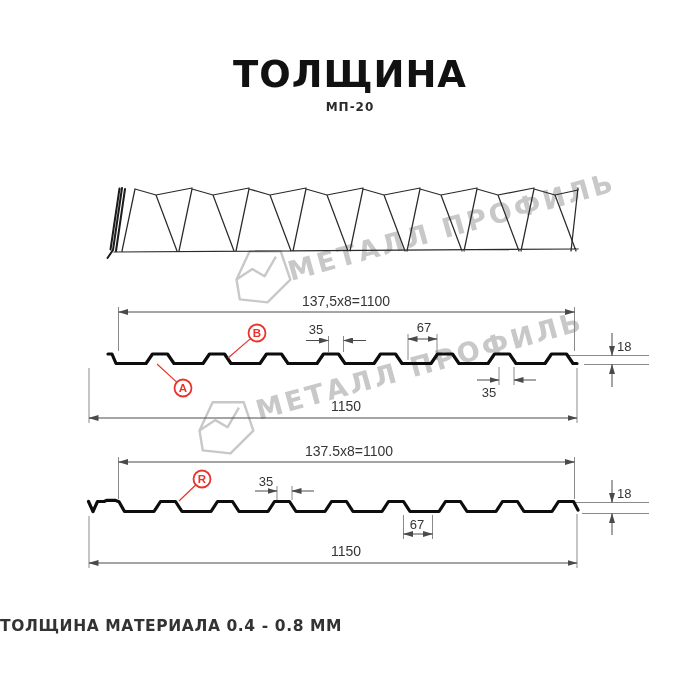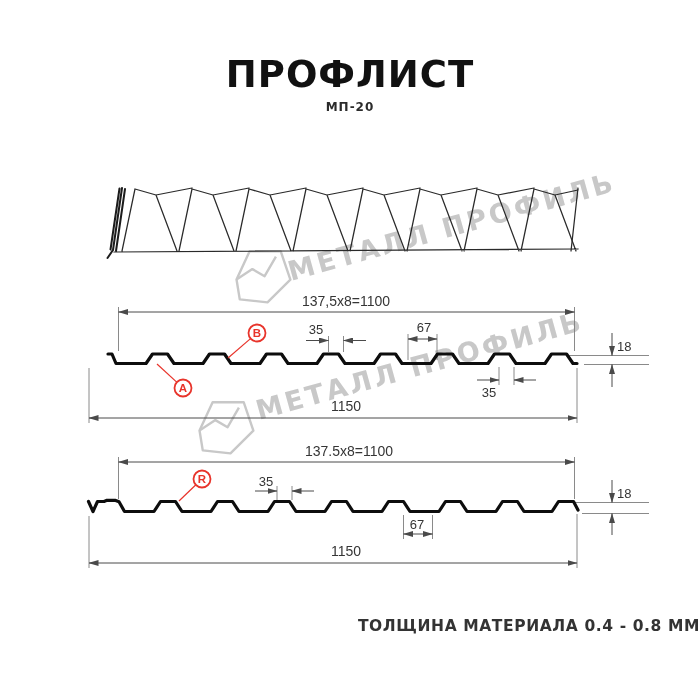--- a/index.html
+++ b/index.html
@@ -4,21 +4,21 @@
 <style>
   html,body{margin:0;padding:0;}
   body{width:700px;height:700px;background:#ffffff;position:relative;overflow:hidden;
        font-family:"Liberation Sans", sans-serif;}
   .title{position:absolute;top:53px;left:0;width:700px;text-align:center;
          font-family:"DejaVu Sans", sans-serif;font-weight:800;font-size:37px;
          letter-spacing:1px;color:#111111;}
   .subtitle{position:absolute;top:100px;left:0;width:700px;text-align:center;
          font-family:"DejaVu Sans", sans-serif;font-weight:600;font-size:12px;
          letter-spacing:1px;color:#2b2b2b;}
-  .footer-note{position:absolute;top:617px;left:0;width:700px;text-align:right;
+  .footer-note{position:absolute;top:617px;left:0;width:700px;text-align:left;
          font-family:"DejaVu Sans", sans-serif;font-weight:600;font-size:15.5px;
          letter-spacing:0.6px;color:#333333;}
   svg{position:absolute;left:0;top:0;}
   .profile{fill:none;stroke:#0d0d0d;stroke-width:3.2;stroke-linejoin:round;stroke-linecap:round;}
   .p3d{fill:none;stroke:#2a2a2a;stroke-width:1.25;stroke-linejoin:round;stroke-linecap:round;}
   .p3dedge{fill:none;stroke:#1c1c1c;stroke-width:2;stroke-linecap:round;}
   .dim{stroke:#4a4a4a;stroke-width:1;fill:none;}
   .ext{stroke:#7d7d7d;stroke-width:0.9;fill:none;}
   .dtxt{fill:#353535;font-size:13px;font-family:"Liberation Sans",sans-serif;}
   .dtxt14{fill:#353535;font-size:14px;font-family:"Liberation Sans",sans-serif;}
@@ -26,21 +26,21 @@
   .redl{stroke:#e8342b;stroke-width:1.2;fill:none;}
   .redt{fill:#e8342b;font-size:11.5px;font-weight:bold;text-anchor:middle;
         font-family:"Liberation Sans",sans-serif;}
   .wmtext{fill:#c8c8c8;font-family:"DejaVu Sans",sans-serif;font-weight:600;
         font-size:27px;letter-spacing:3px;}
   .wmlogo{fill:none;stroke:#c8c8c8;stroke-width:2.4;stroke-linejoin:round;}
 </style>
 </head>
 <body>
 
-<div class="title">ПРОФЛИСТ</div>
+<div class="title">ТОЛЩИНА</div>
 <div class="subtitle">МП-20</div>
 
 <svg width="700" height="700" viewBox="0 0 700 700">
   <defs>
     <marker id="arr" viewBox="0 0 10 6" refX="9.5" refY="3" markerWidth="10" markerHeight="6" orient="auto-start-reverse" markerUnits="userSpaceOnUse">
       <path d="M0,0 L10,3 L0,6 Z" fill="#4a4a4a"></path>
     </marker>
   </defs>
 
   <g>

